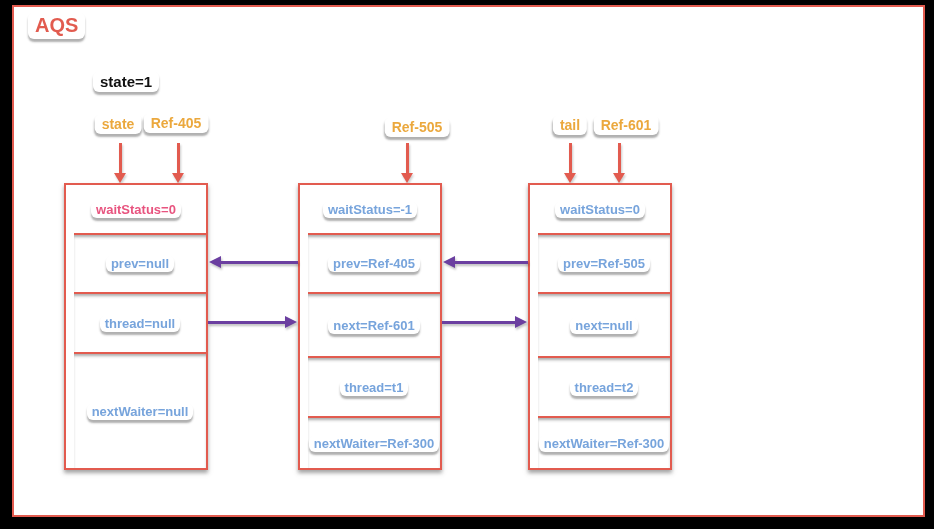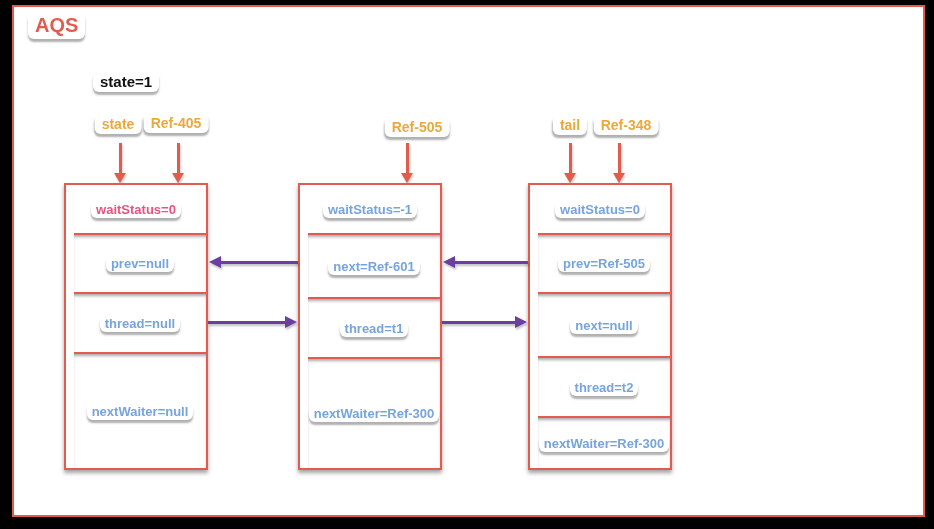--- a/index.html
+++ b/index.html
@@ -122,21 +122,21 @@
 <div class="frame"></div>
 
 <div class="sticker title-sticker c-red" style="left:28px; top:12px;">AQS</div>
 
 <div class="sticker state-sticker c-black" style="left:93px; top:71px;">state=1</div>
 
 <div class="sticker c-orange centered" style="left:118px; top:114px;">state</div>
 <div class="sticker c-orange centered" style="left:176px; top:113px;">Ref-405</div>
 <div class="sticker c-orange centered" style="left:417px; top:117px;">Ref-505</div>
 <div class="sticker c-orange centered" style="left:570px; top:115px;">tail</div>
-<div class="sticker c-orange centered" style="left:626px; top:115px;">Ref-348</div>
+<div class="sticker c-orange centered" style="left:626px; top:115px;">Ref-601</div>
 
 <div class="varrow" style="left:120px; top:143px;">
   <div class="shaft"></div>
   <div class="head"></div>
 </div>
 <div class="varrow" style="left:178px; top:143px;">
   <div class="shaft"></div>
   <div class="head"></div>
 </div>
 <div class="varrow" style="left:407px; top:143px;">
@@ -164,20 +164,23 @@
   </div>
   <div class="row row-5">
     <span class="sticker c-blue">nextWaiter=null</span>
   </div>
 </div>
 
 <div class="node" style="left:298px;">
   <div class="row row-1">
     <span class="sticker c-blue">waitStatus=-1</span>
   </div>
+  <div class="row row-2">
+    <span class="sticker c-blue">prev=Ref-405</span>
+  </div>
   <div class="row row-3">
     <span class="sticker c-blue">next=Ref-601</span>
   </div>
   <div class="row row-4">
     <span class="sticker c-blue">thread=t1</span>
   </div>
   <div class="row row-5">
     <span class="sticker c-blue">nextWaiter=Ref-300</span>
   </div>
 </div>

